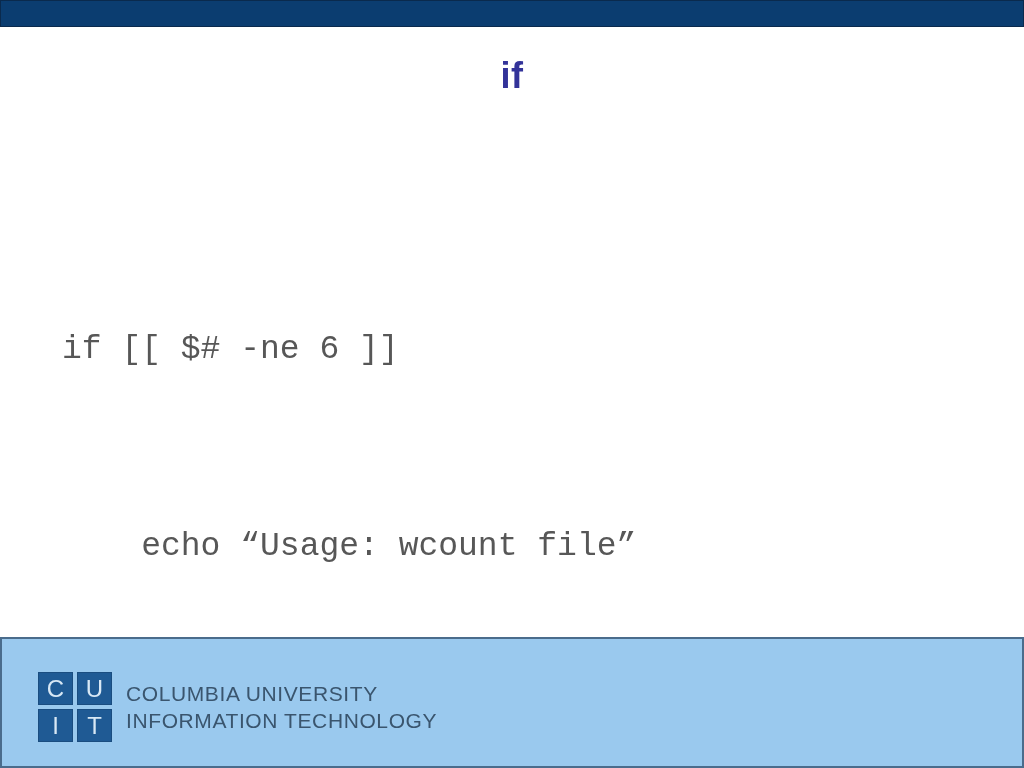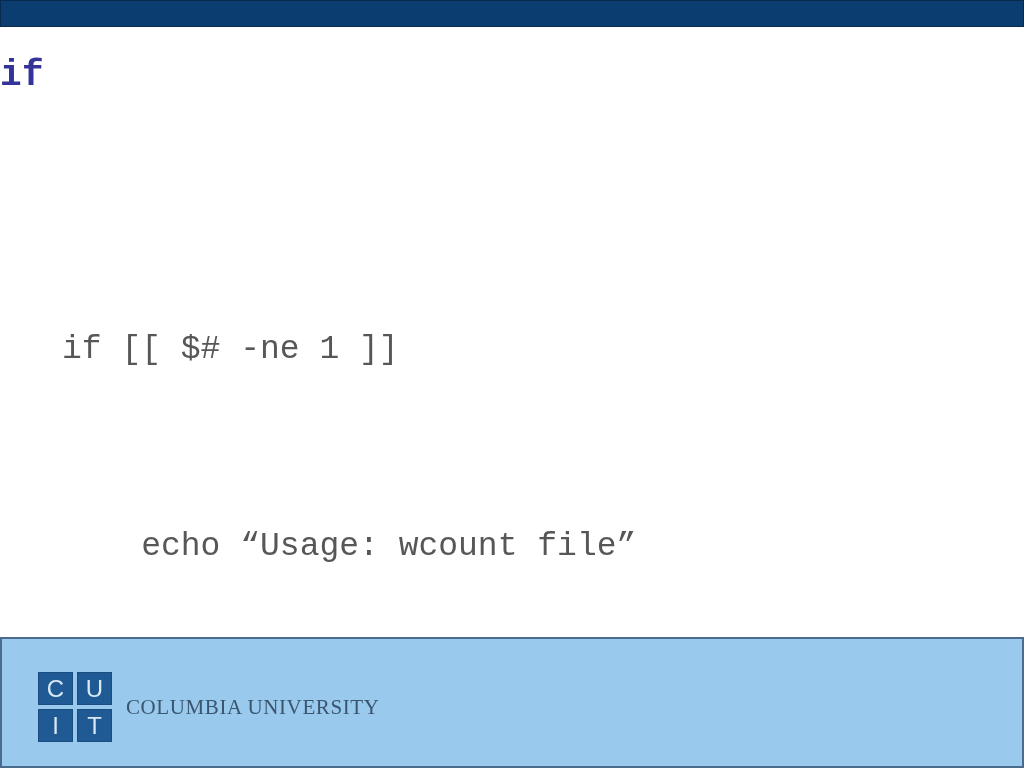--- a/index.html
+++ b/index.html
@@ -34,22 +34,22 @@
     bottom: 2px;
     background: #0b3d70;
   }
 
   
   #slide-title {
     position: absolute;
     left: 0;
     top: 54px;
     width: 1024px;
-    text-align: left;
-    font-family: Liberation Mono, monospace;
+    text-align: center;
+    font-family: Liberation Sans, sans-serif;
     font-weight: bold;
     font-size: 36px;
     line-height: 44px;
     color: #333399;
     letter-spacing: 0.5px;
   }
 
   
   #code-block {
     position: absolute;
@@ -109,52 +109,53 @@
     font-weight: 400;
     display: flex;
     align-items: center;
     justify-content: center;
     line-height: 1;
     border: 1px solid #1a4d80;
     box-sizing: border-box;
   }
   #logo-text {
     margin-left: 14px;
-    font-family: Liberation Serif, serif;
+    font-family: Liberation Sans, sans-serif;
     color: #3a556e;
     font-size: 21px;
     line-height: 27px;
     letter-spacing: 0.6px;
     white-space: nowrap;
   }
   #logo-text .logo-text-line {
     display: block;
   }
 </style>
 </head>
 <body>
 
 <div id="top-band">
   <div id="top-band-inner"></div>
 </div>
 
 <div id="slide-title">if</div>
 
 <div id="code-block">
-  <span class="code-line">if [[ $# -ne 1 ]]</span>
+  <span class="code-line">if [[ $# -ne 6 ]]</span>
   <span class="code-line">    echo “Usage: wcount file”</span>
   
   
 </div>
 
 <div id="footer-band"></div>
 
 <div id="cuit-logo">
   <div id="logo-grid">
     <div class="logo-cell">C</div>
     <div class="logo-cell">U</div>
     <div class="logo-cell">I</div>
     <div class="logo-cell">T</div>
   </div>
   <div id="logo-text">
     <span class="logo-text-line">COLUMBIA UNIVERSITY</span>
+    <span class="logo-text-line">INFORMATION TECHNOLOGY</span>
   </div>
 </div>
 
 </body></html>

